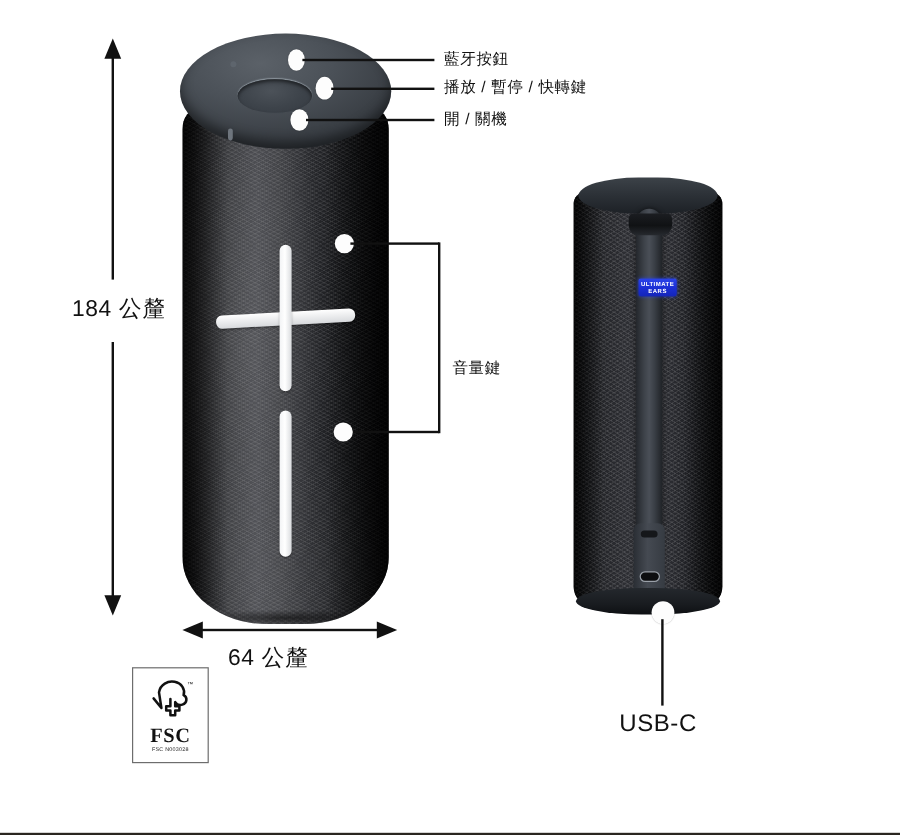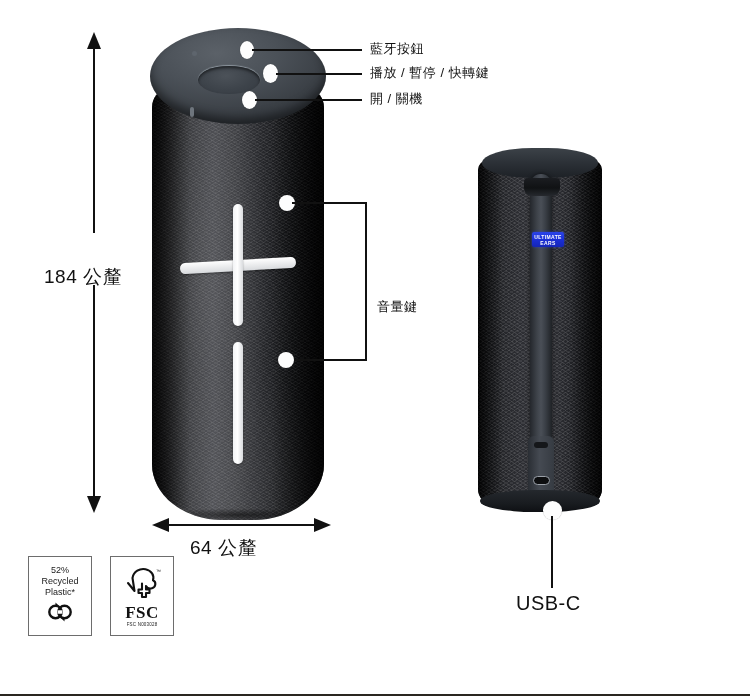--- a/index.html
+++ b/index.html
@@ -223,21 +223,21 @@
   .fsc-code{font-size:4.5px;letter-spacing:.2px;color:#222;margin-top:1px;white-space:nowrap;}
 </style>
 </head>
 <body>
 
 <div class="stage">
 
   <div>
     <div class="arrow-up abs" style="left:87px;top:32px;"></div>
     <div class="dim-v-line" style="left:93px;top:48px;height:185px;"></div>
-    <div class="dim-label abs" style="left:44px;top:244px;margin-top:20px;">184 公釐</div>
+    <div class="dim-label abs" style="left:60px;top:244px;">184 公釐</div>
     <div class="dim-v-line" style="left:93px;top:285px;height:212px;"></div>
     <div class="arrow-down abs" style="left:87px;top:496px;"></div>
   </div>
 
   <div class="spk-front">
     <div class="spk-body">
       <div class="mesh"></div>
       <div class="mesh-shade"></div>
       <div class="vol-plus-h"></div>
       <div class="vol-plus-v"></div>
@@ -305,36 +305,20 @@
     <div class="usb-port"></div>
     <div class="rear-bottom"></div>
   </div>
 
   <div>
     <div class="dot abs" style="left:543px;top:501px;width:19px;height:19px;"></div>
     <div class="lead-v abs" style="left:551px;top:516px;height:72px;"></div>
     <div class="usbc-label abs" style="left:516px;top:592px;">USB-C</div>
   </div>
 
-  <div class="badge badge-recycled">
-    <div class="rc-text">52%</div>
-    <div class="rc-text">Recycled</div>
-    <div class="rc-text">Plastic*</div>
-    <div class="rc-sym">
-      <svg width="26" height="22" viewBox="0 0 26 22" aria-hidden="true">
-        <g fill="none" stroke="#111" stroke-width="2.4">
-          <circle cx="8.5" cy="11" r="6.2"></circle>
-          <circle cx="17.5" cy="11" r="6.2"></circle>
-        </g>
-        <path d="M8.5 4.5 L8.5 1.6 L11.6 4.5 Z" fill="#111"></path>
-        <path d="M17.5 17.5 L17.5 20.4 L14.4 17.5 Z" fill="#111"></path>
-        <rect x="10.6" y="9.3" width="4.8" height="3.4" fill="#fff"></rect>
-      </svg>
-    </div>
-  </div>
 
   <div class="badge badge-fsc">
     <div>
       <svg width="40" height="34" viewBox="0 0 40 34" aria-hidden="true">
         <path d="M6 17 L12.5 25 L10.5 12 C11.5 5.5 18 2 23.5 3.2 C29.5 4.4 32.5 9.5 31 14.2
                  C34.5 15.8 34 21 30 22.2 C27.5 23 25 21.8 24 20
                  L24 23.5 L27.5 23.5 L27.5 27 L24 27 L24 31 L20 31 L20 27 L16.5 27
                  L16.5 23.5 L20 23.5 L20 17.5" fill="none" stroke="#111" stroke-width="2.1" stroke-linejoin="round" stroke-linecap="round"></path>
         <text x="34" y="7" font-size="5" fill="#111" font-family="Liberation Sans, sans-serif">™</text>
       </svg>

